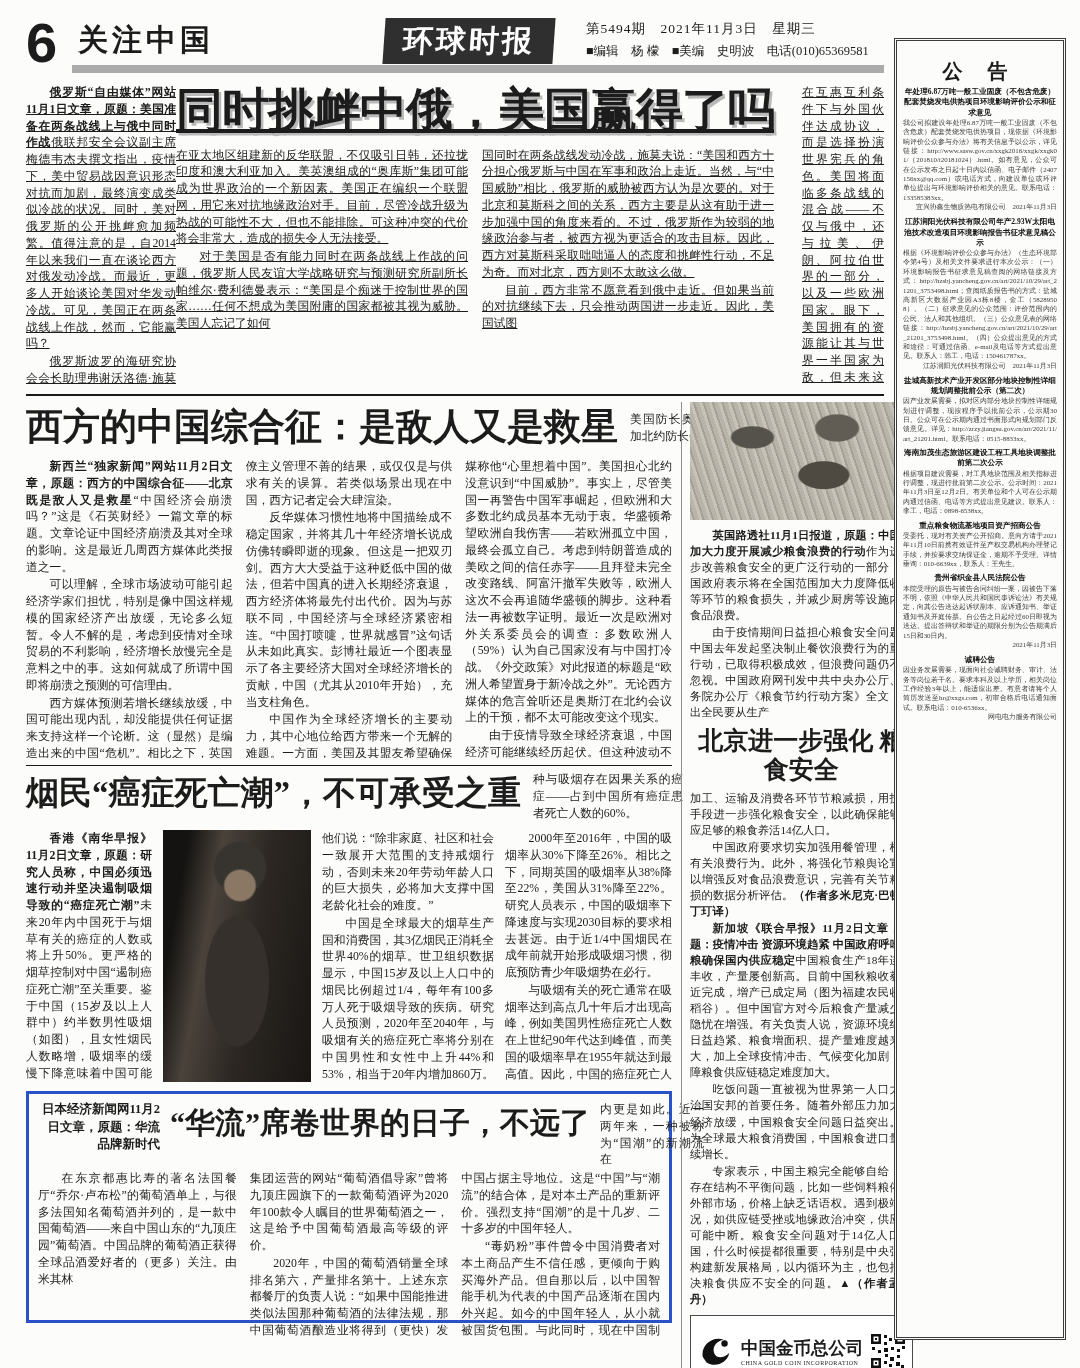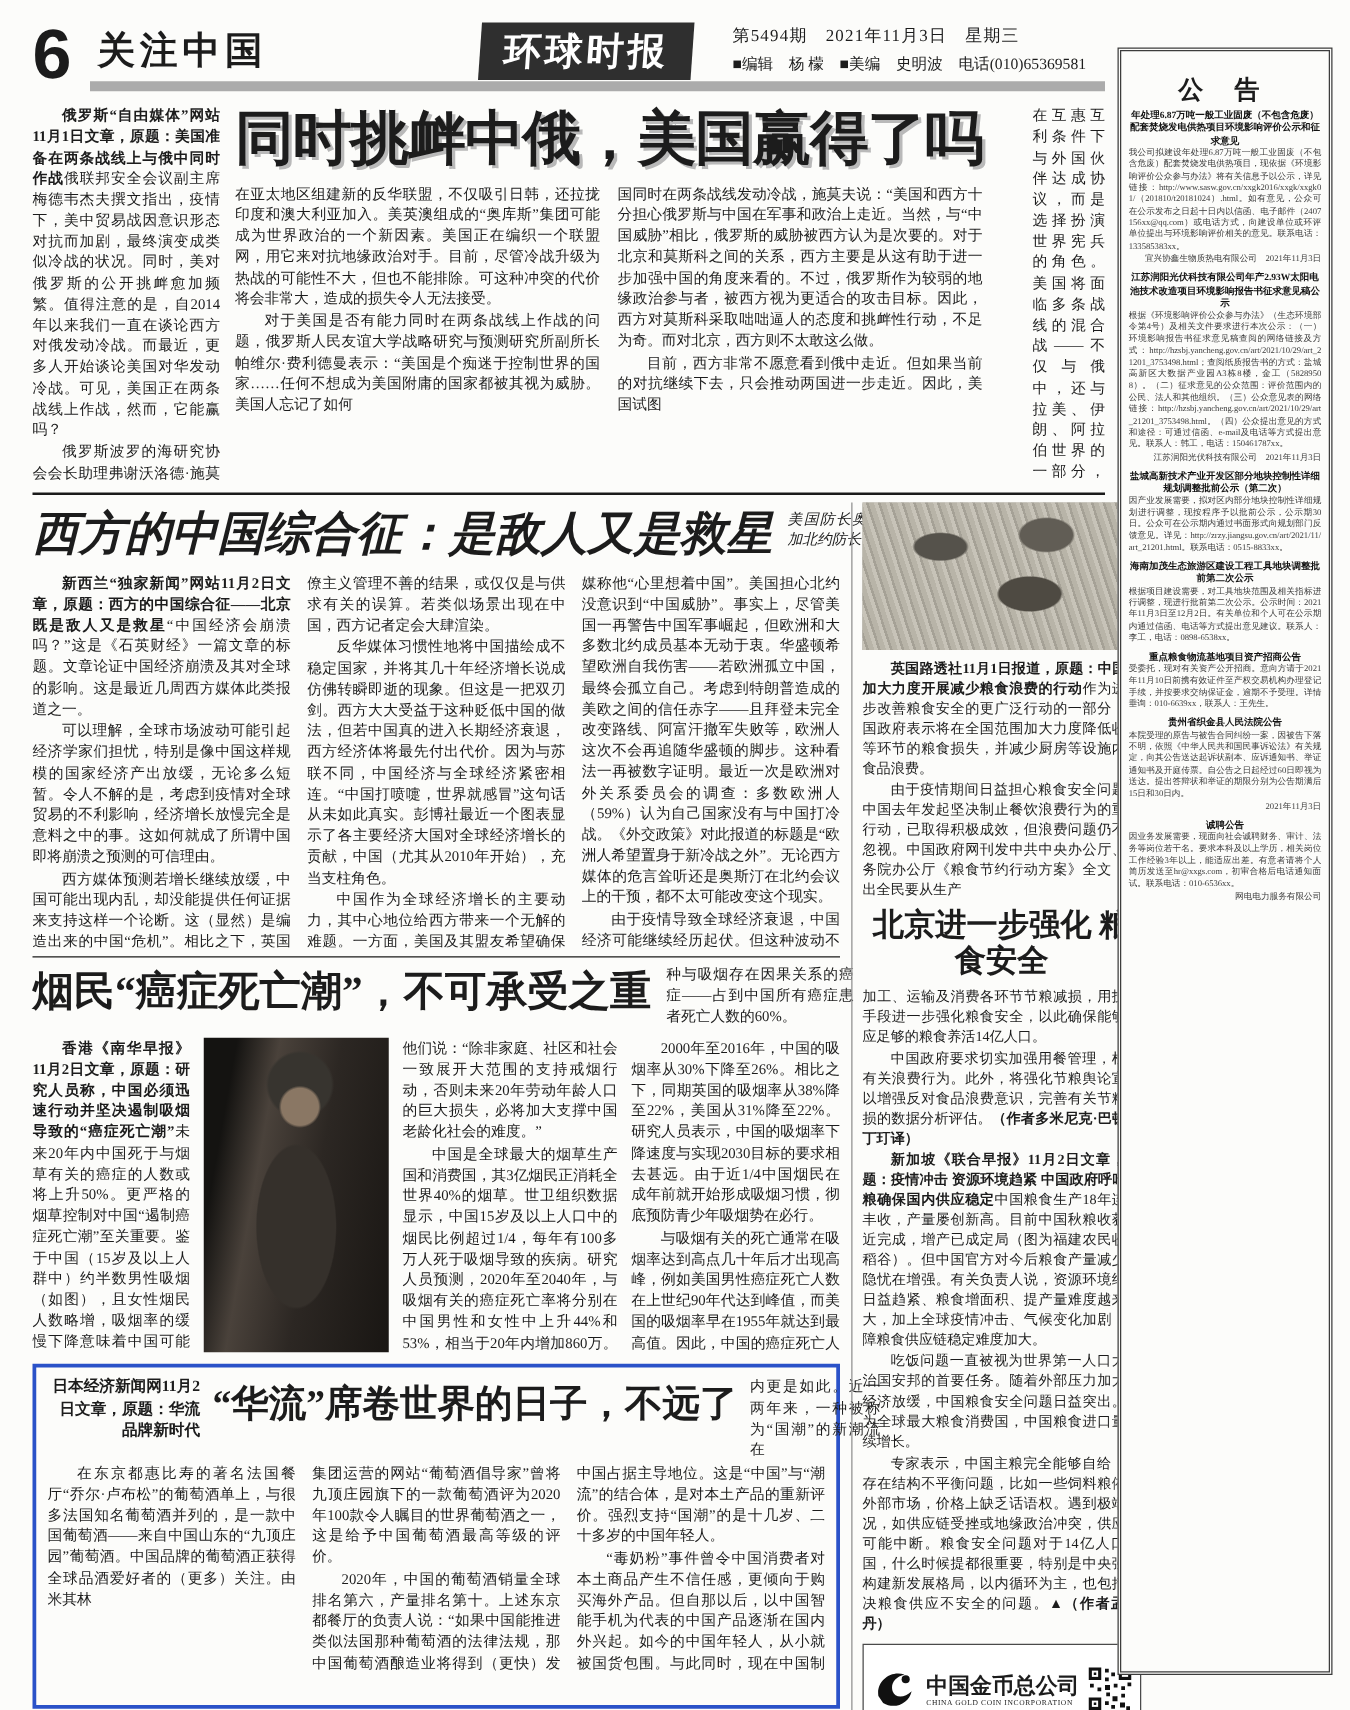--- a/index.html
+++ b/index.html
@@ -16,55 +16,55 @@
         color:#fff;display:flex;align-items:center;justify-content:center;
         font:700 30px "Liberation Serif",serif;letter-spacing:3px;transform:skewX(-4deg);}
   .issue{position:absolute;left:560px;top:4px;font-size:13.5px;letter-spacing:1px;}
   .edline{position:absolute;left:560px;top:27px;font-size:12.5px;}
   
   .para{font-size:11.8px;line-height:1.42;text-align:justify;text-indent:2em;margin:0 0 1px;}
   .cont{text-indent:0;}
   .byl{font-weight:700;}
   .col{overflow:hidden;}
   
-  .a1{display:flex;gap:12px;height:302px;margin-top:10px;}
+  .a1{display:flex;gap:0;height:302px;margin-top:10px;text-decoration:underline;}
   .a1-intro{flex:0 0 150px;}
   .a1-center{flex:0 0 542px;}
   .a1-center h1{margin:0 0 10px;font:900 47px/1.12 "Liberation Sans",sans-serif;letter-spacing:-1px;
                 text-shadow:2.5px 2.5px 0 #b9b9b9;white-space:nowrap;}
   .a1-cols{display:flex;gap:14px;height:232px;overflow:hidden;}
   .a1-cols .col{flex:1;}
   .a1-right{flex:1;margin-left:28px;}
   .sep{border:0;border-top:2px solid #1a1a1a;margin:8px 0 6px;}
   .sep2{border:0;border-top:1.5px solid #1a1a1a;margin:7px 0 5px;}
   
   .lower{display:flex;gap:9px;}
   .leftcol{flex:0 0 646px;width:646px;}
   .rail{flex:1;border-left:1px solid #8e8e8e;padding-left:8px;}
   
-  .a2-head{display:flex;gap:12px;align-items:center;font-style:italic;}
+  .a2-head{display:flex;gap:12px;align-items:flex-end;}
   .a2-head h2{flex:1;margin:0 0 6px;font-weight:700;font-size:37px;letter-spacing:0;white-space:nowrap;}
   .a2-snip{flex:0 0 128px;height:46px;overflow:hidden;}
   .a2-cols{display:flex;gap:13px;height:300px;overflow:hidden;}
   .a2-cols .col{flex:1;}
   
   .a3-head{display:flex;gap:12px;align-items:flex-start;margin-top:2px;}
   .a3-head h3{flex:1;margin:0 0 6px;font-weight:700;font-size:33px;white-space:nowrap;}
   .a3-snip{flex:0 0 150px;height:58px;overflow:hidden;}
   .a3-row{display:flex;gap:11px;height:252px;overflow:hidden;}
   .a3-c1{flex:0 0 126px;}
   .a3-photo{flex:0 0 148px;background:
      radial-gradient(circle at 52% 22%,#8a7764 0 7%,rgba(0,0,0,0) 8%),
      radial-gradient(circle at 52% 15%,#37342f 0 11%,rgba(0,0,0,0) 12%),
      radial-gradient(ellipse at 50% 60%,#35302b 0 30%,rgba(0,0,0,0) 31%),
      linear-gradient(100deg,#141311 0 14%,#4a423b 32%,#2c2723 58%,#191613 100%);}
   .a3-c2{flex:0 0 172px;}
   .a3-c3{flex:1;}
   
-  .a4{border:3px solid #2a52c8;margin-top:9px;padding:7px 9px 5px;height:276px;box-sizing:border-box;}
+  .a4{border:3px solid #2a52c8;margin-top:9px;padding:7px 9px 5px;height:232px;box-sizing:border-box;}
   .a4-head{display:flex;gap:10px;align-items:flex-start;}
   .a4-byl{flex:0 0 122px;font-weight:700;font-size:12.5px;line-height:1.4;text-align:right;}
   .a4-head h4{flex:1;margin:2px 0 0;font-weight:700;font-size:30px;text-align:center;white-space:nowrap;}
   .a4-snip{flex:0 0 104px;height:64px;overflow:hidden;}
   .a4-cols{display:flex;gap:13px;height:168px;overflow:hidden;margin-top:4px;}
   .a4-cols .col{flex:1;}
   
   .rail .para{font-size:11.3px;}
   .photo-farm{height:118px;margin-bottom:7px;background:
      radial-gradient(ellipse at 28% 30%,#55524b 0 9%,rgba(0,0,0,0) 10%),

